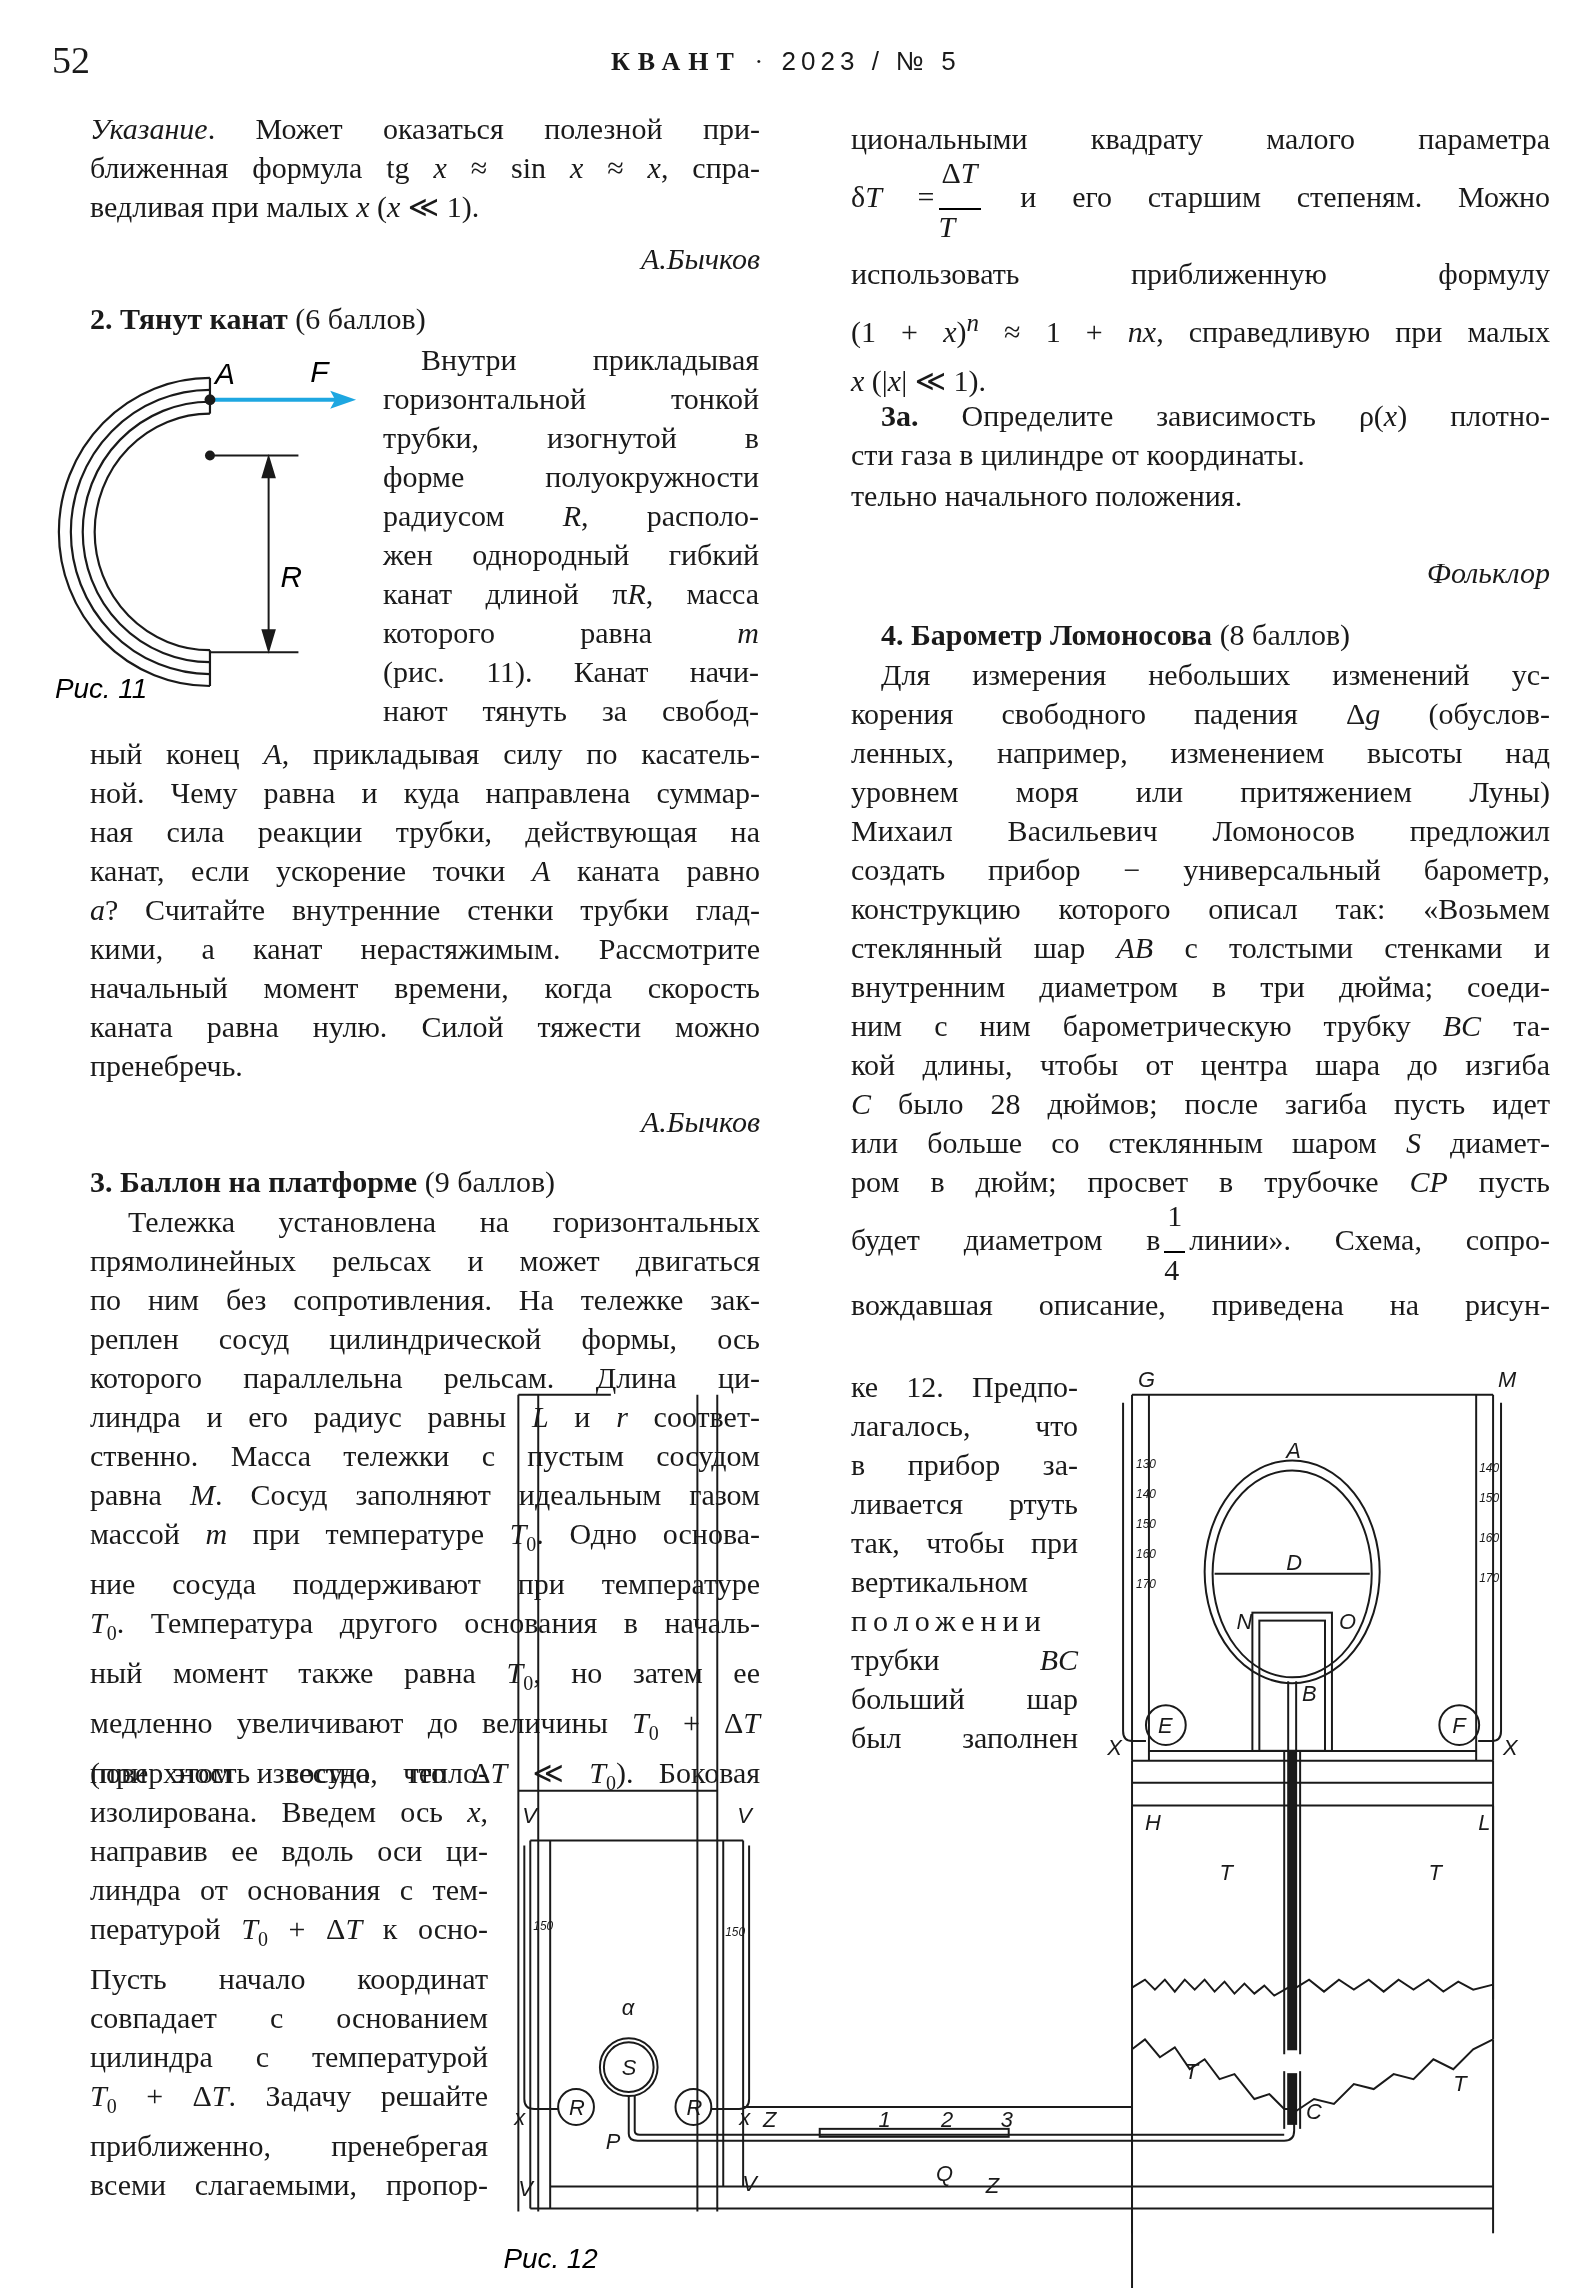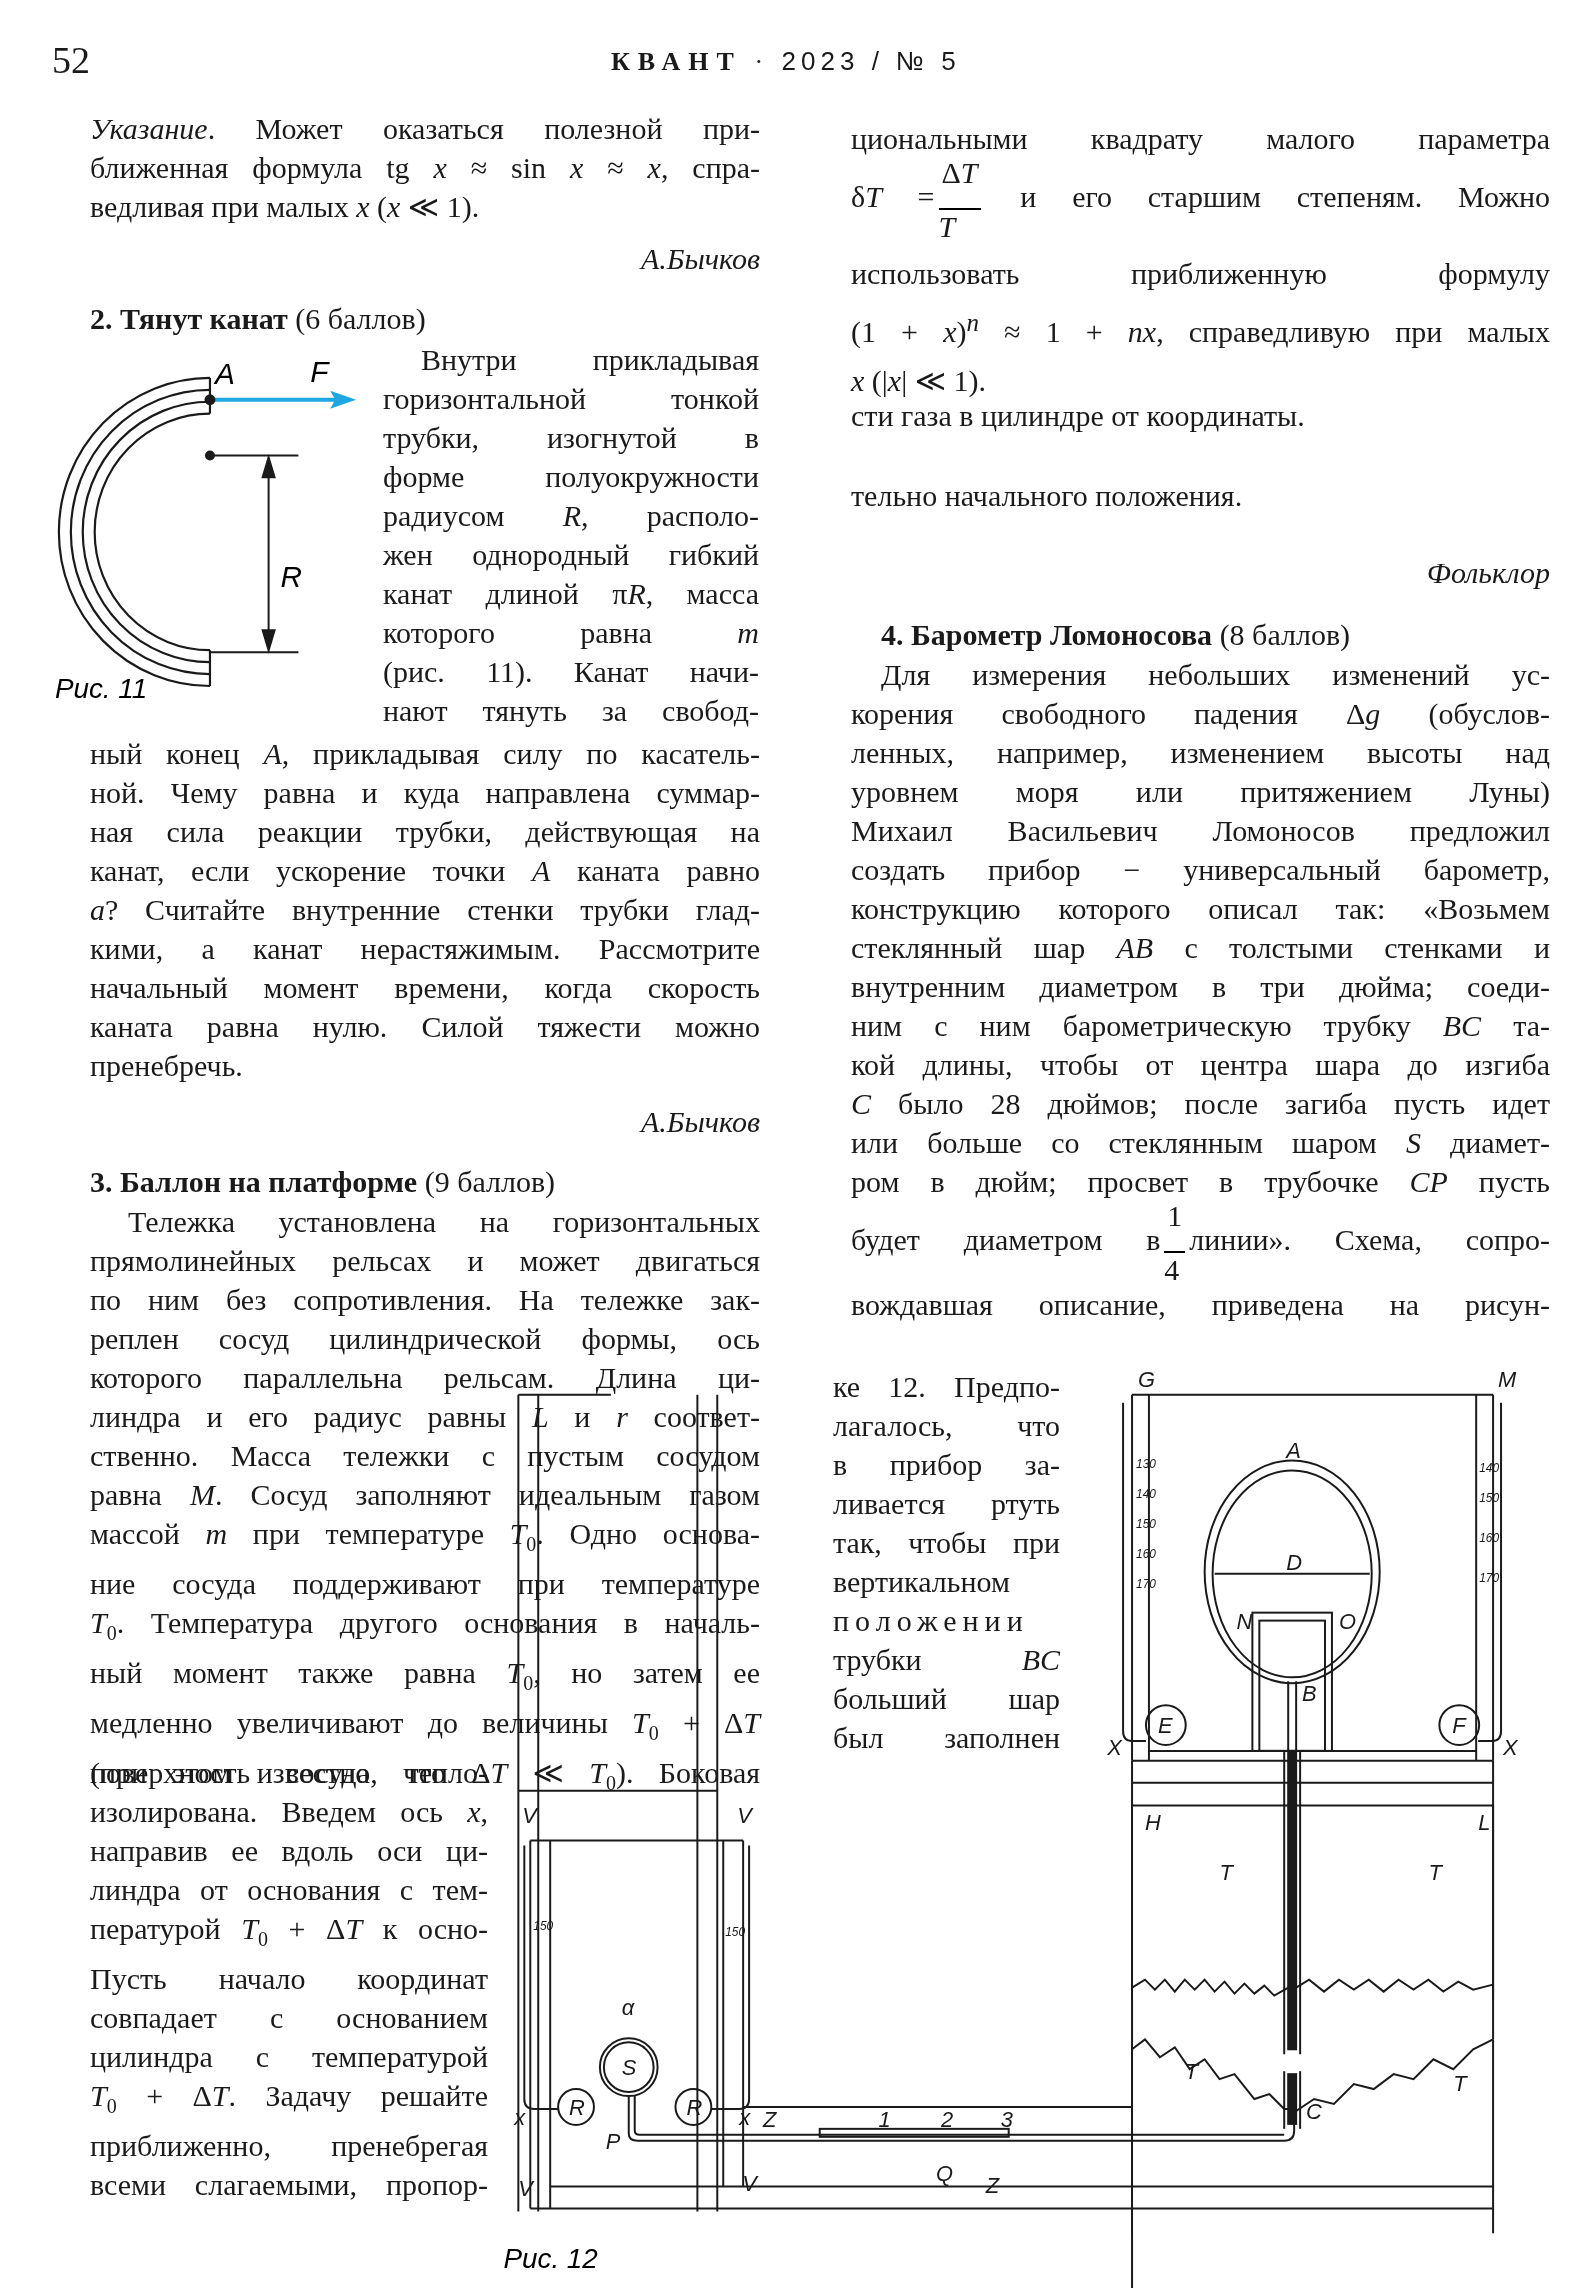--- a/index.html
+++ b/index.html
@@ -143,20 +143,21 @@
   <span class="ln" style="line-height:60px;">
     <span>δ<i>T</i> =</span><span class="frac"><span class="n">Δ<i>T</i></span><span class="d"><i>T</i></span></span>
     <span>и его старшим степеням. Можно</span>
   </span>
   <span class="ln" style="margin-top:12px;">использовать приближенную формулу</span>
   <span class="ln" style="margin-top:10px;">(1 + <i>x</i>)<sup><i>n</i></sup> ≈ 1 + <i>nx</i>, справедливую при малых</span>
   <span class="ln last" style="margin-top:10px;"><i>x</i> (|<i>x</i>| ≪ 1).</span>
 </div>
 
 <div class="abs p" style="left:851px;top:396px;width:699px;">
+  <span class="ln" style="padding-left:30px;"><b>3a.</b> <span>Определите зависимость ρ(<i>x</i>) плотно-</span></span>
   <span class="ln last">сти газа в цилиндре от координаты.</span>
 </div>
 <div class="abs p" style="left:851px;top:476px;width:699px;">
   <span class="ln last">тельно начального положения.</span>
 </div>
 <div class="abs sig" style="left:851px;top:553px;width:699px;">Фольклор</div>
 
 <div class="abs h" style="left:881px;top:615px;">
   <b>4. Барометр Ломоносова</b>
   <span>(8 баллов)</span>
@@ -174,21 +175,21 @@
   <span class="ln">ним с ним барометрическую трубку <i>BC</i> та-</span>
   <span class="ln">кой длины, чтобы от центра шара до изгиба</span>
   <span class="ln"><i>C</i> было 28 дюймов; после загиба пусть идет</span>
   <span class="ln">или больше со стеклянным шаром <i>S</i> диамет-</span>
   <span class="ln">ром в дюйм; просвет в трубочке <i>CP</i> пусть</span>
   <span class="ln" style="line-height:66px;">
     <span>будет диаметром в</span><span class="frac"><span class="n">1</span><span class="d">4</span></span><span>линии». Схема, сопро-</span>
   </span>
   <span class="ln">вождавшая описание, приведена на рисун-</span>
 </div>
-<div class="abs p" style="left:833px;top:1367px;width:227px;font-family:Liberation Serif, serif;">
+<div class="abs p" style="left:851px;top:1367px;width:227px;font-family:Liberation Serif, serif;">
   <span class="ln">ке 12. Предпо-</span>
   <span class="ln">лагалось, что</span>
   <span class="ln">в прибор за-</span>
   <span class="ln">ливается ртуть</span>
   <span class="ln">так, чтобы при</span>
   <span class="ln">вертикальном</span>
   <span class="ln" style="letter-spacing:6px;">положении</span>
   <span class="ln">трубки <i>BC</i></span>
   <span class="ln">больший шар</span>
   <span class="ln">был заполнен</span>

